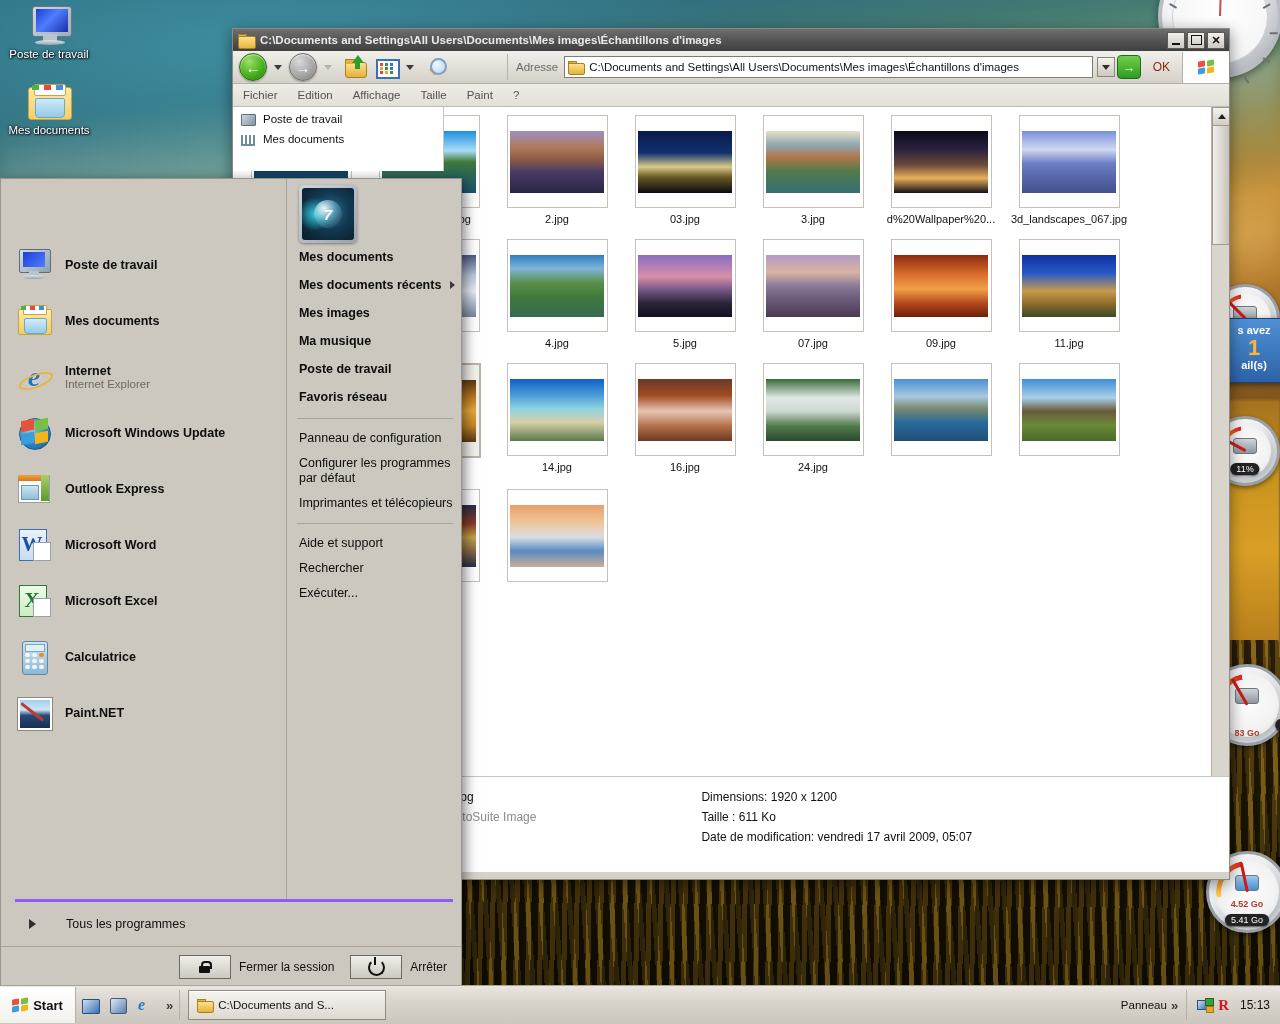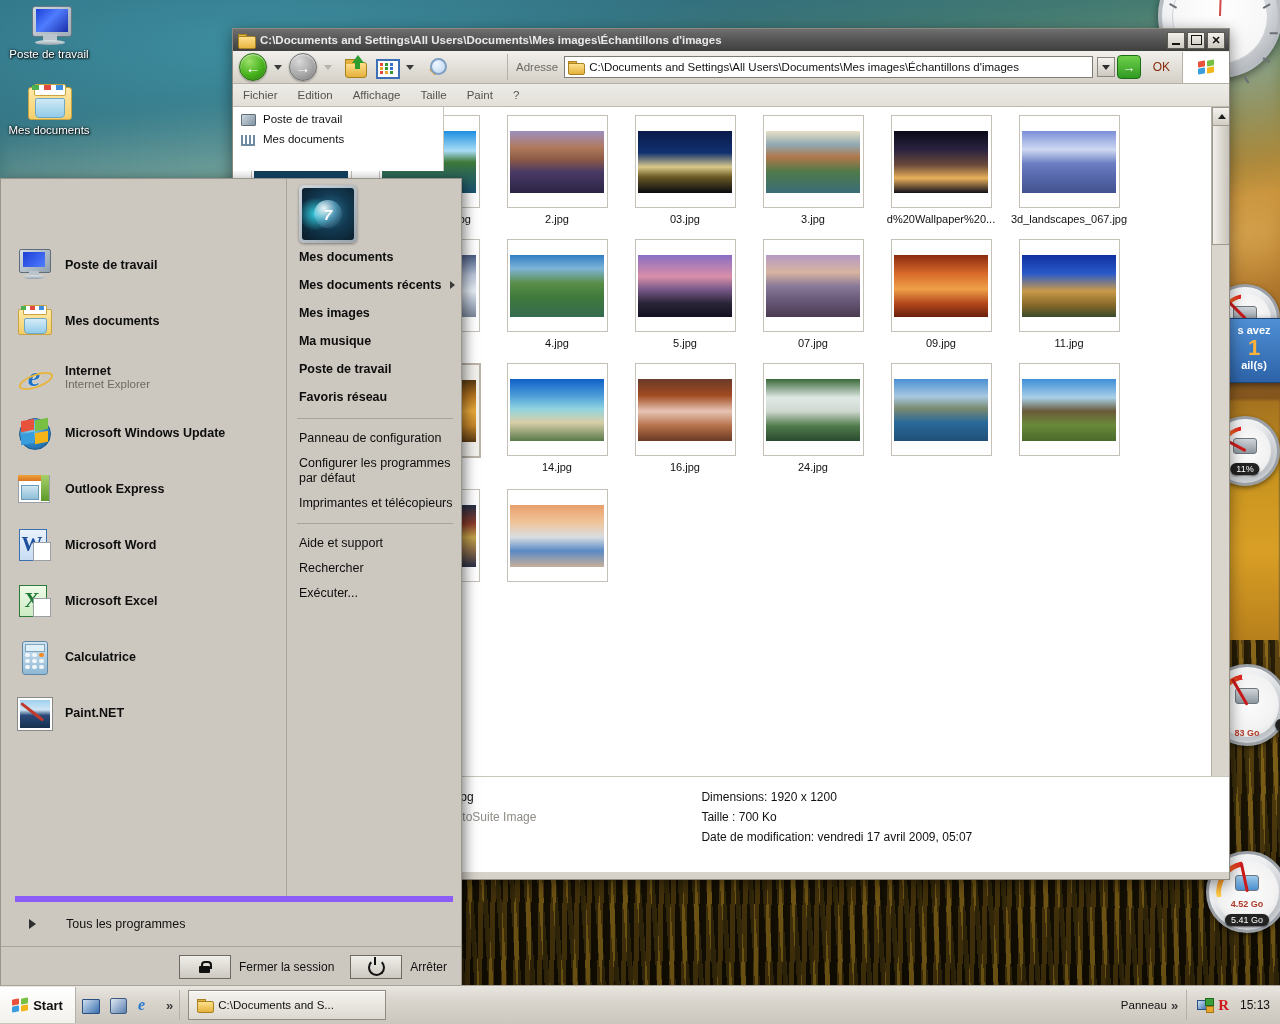--- a/index.html
+++ b/index.html
@@ -189,21 +189,21 @@
      display:flex;align-items:center;justify-content:center;color:#fff;font-size:15px;font-weight:bold;font-style:italic;}
   .sm-item{display:flex;align-items:center;height:56px;padding-left:16px;cursor:pointer;}
   .sm-item .ic{width:34px;height:34px;margin-right:14px;flex:0 0 auto;position:relative;}
   .sm-item .txt{font-size:12.5px;font-weight:bold;color:#0d0d0d;}
   .sm-item .sub{font-size:11.5px;font-weight:normal;color:#6d6a64;}
   .sm-r-item{font-size:12.5px;font-weight:bold;color:#0d0d0d;padding:7px 6px 7px 4px;cursor:pointer;position:relative;}
   .sm-r-item.thin{font-weight:normal;padding:5px 6px 5px 4px;line-height:15px;}
   .sm-r-item .arr{position:absolute;right:6px;top:50%;transform:translateY(-50%);
      width:0;height:0;border-top:4px solid transparent;border-bottom:4px solid transparent;border-left:5px solid #3a3a3a;}
   .sm-divider{height:1px;background:#a9a49b;margin:7px 8px 7px 2px;}
-  .sm-allprog{height:44px;display:flex;align-items:center;padding-left:14px;border-top:6px solid #8b5cf6;
+  .sm-allprog{height:44px;display:flex;align-items:center;padding-left:14px;border-top:3px solid #8b5cf6;
      margin:0 8px 0 14px;cursor:pointer;text-align:center;}
   .sm-allprog .tri{width:0;height:0;border-top:5px solid transparent;border-bottom:5px solid transparent;
      border-left:7px solid #2e2e2e;margin-right:30px;}
   .sm-allprog .t{font-size:12.5px;color:#111;}
   .sm-bottom{height:40px;background:#cdc8bf;border-top:1px solid #a9a49b;display:flex;align-items:center;
      justify-content:flex-end;padding-right:14px;}
   .sm-btn{width:50px;height:22px;background:linear-gradient(180deg,#f0eee9,#cdc9c1);border:1px solid #6e6a63;
      display:flex;align-items:center;justify-content:center;margin-right:8px;cursor:pointer;}
   .sm-btn-lbl{font-size:12px;color:#111;margin-right:16px;}
 
@@ -580,21 +580,21 @@
       <div class="spfolder">
           <div class="fb"></div>
           <div class="fp"></div>
         </div>
       <div class="spcol1">
         <div>13.jpg</div>
         <div class="sub">PhotoSuite Image</div>
       </div>
       <div class="spcol2">
         <div>Dimensions: 1920 x 1200</div>
-        <div>Taille : 700 Ko</div>
+        <div>Taille : 611 Ko</div>
         <div>Date de modification: vendredi 17 avril 2009, 05:07</div>
       </div>
     </div>
   </div>
 </div>
 
 <div id="startmenu">
   <div class="sm-main">
     <div class="sm-left">
       <div id="sm-left-items">

